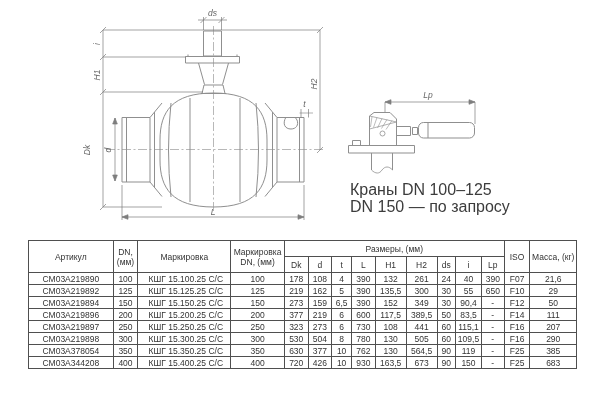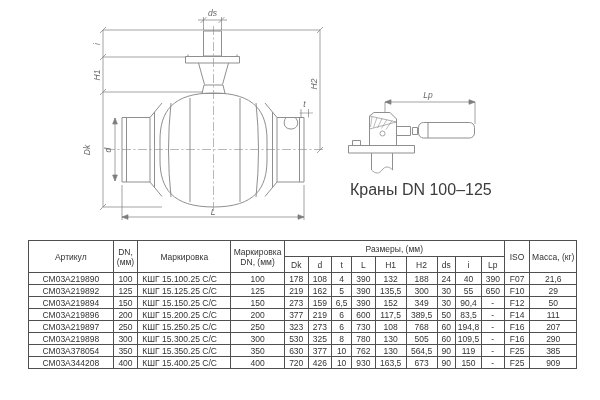--- a/index.html
+++ b/index.html
@@ -7,21 +7,21 @@
         font-family:"Liberation Sans",sans-serif;color:#3a3a3a;}
   #drawing{position:absolute;left:0;top:0;}
   .dimtext{font-family:"Liberation Sans",sans-serif;font-style:italic;font-size:8.5px;fill:#666;}
   #note{position:absolute;left:350px;top:182px;width:230px;font-size:16px;line-height:16.5px;color:#3c3c3c;}
   #spec-table{position:absolute;left:28px;top:240px;border-collapse:collapse;table-layout:fixed;width:549px;
         font-size:8.5px;color:#333;}
   #spec-table th,#spec-table td{border:1px solid #4f4f4f;padding:0 1px;text-align:center;font-weight:normal;
         overflow:hidden;white-space:nowrap;}
   #spec-table thead th{height:15px;line-height:10px;white-space:normal;}
   #spec-table td{height:11px;line-height:10px;}
-  #spec-table td.marking{text-align:left;padding-left:4px;}
+  #spec-table td.marking{text-align:center;padding-left:4px;}
   line,path,rect,circle{vector-effect:non-scaling-stroke;}
 </style>
 </head>
 <body>
 
 <div id="page">
 
   <svg id="drawing" width="600" height="236" viewBox="0 0 600 236">
 
     <g stroke="#8f8f8f" stroke-width="1" fill="none">
@@ -144,20 +144,21 @@
       <line x1="385" y1="102" x2="385" y2="112"></line>
       <line x1="475" y1="102" x2="475" y2="124"></line>
       <path d="M385,102 L391,99.7 L391,104.3 Z" fill="#7d7d7d"></path>
       <path d="M475,102 L469,99.7 L469,104.3 Z" fill="#7d7d7d"></path>
     </g>
     <text class="dimtext" x="428" y="98" text-anchor="middle">Lp</text>
   </svg>
 
   <div id="note">
     <div>Краны DN 100–125</div>
+    <div>DN 150 — по запросу</div>
   </div>
 
   <table id="spec-table">
     <colgroup>
       <col style="width:82px">
         <col style="width:24px">
         <col style="width:90px">
         <col style="width:52px">
       <col style="width:23px">
         <col style="width:23px">
@@ -198,21 +199,21 @@
         <tr>
           <td>CM03A219890</td>
           <td>100</td>
           <td class="marking">КШГ 15.100.25 С/С</td>
           <td>100</td>
           <td>178</td>
           <td>108</td>
           <td>4</td>
           <td>390</td>
           <td>132</td>
-          <td>188</td>
+          <td>261</td>
           <td>24</td>
           <td>40</td>
           <td>390</td>
           <td>F07</td>
           <td>21,6</td>
         </tr>
 
         <tr>
           <td>CM03A219892</td>
           <td>125</td>
@@ -270,35 +271,35 @@
         <tr>
           <td>CM03A219897</td>
           <td>250</td>
           <td class="marking">КШГ 15.250.25 С/С</td>
           <td>250</td>
           <td>323</td>
           <td>273</td>
           <td>6</td>
           <td>730</td>
           <td>108</td>
-          <td>768</td>
+          <td>441</td>
           <td>60</td>
-          <td>194,8</td>
+          <td>115,1</td>
           <td>-</td>
           <td>F16</td>
           <td>207</td>
         </tr>
 
         <tr>
           <td>CM03A219898</td>
           <td>300</td>
           <td class="marking">КШГ 15.300.25 С/С</td>
           <td>300</td>
           <td>530</td>
-          <td>325</td>
+          <td>504</td>
           <td>8</td>
           <td>780</td>
           <td>130</td>
           <td>505</td>
           <td>60</td>
           <td>109,5</td>
           <td>-</td>
           <td>F16</td>
           <td>290</td>
         </tr>
@@ -329,17 +330,17 @@
           <td>720</td>
           <td>426</td>
           <td>10</td>
           <td>930</td>
           <td>163,5</td>
           <td>673</td>
           <td>90</td>
           <td>150</td>
           <td>-</td>
           <td>F25</td>
-          <td>909</td>
+          <td>683</td>
         </tr>
       </tbody>
   </table>
 </div>
 
 </body></html>

